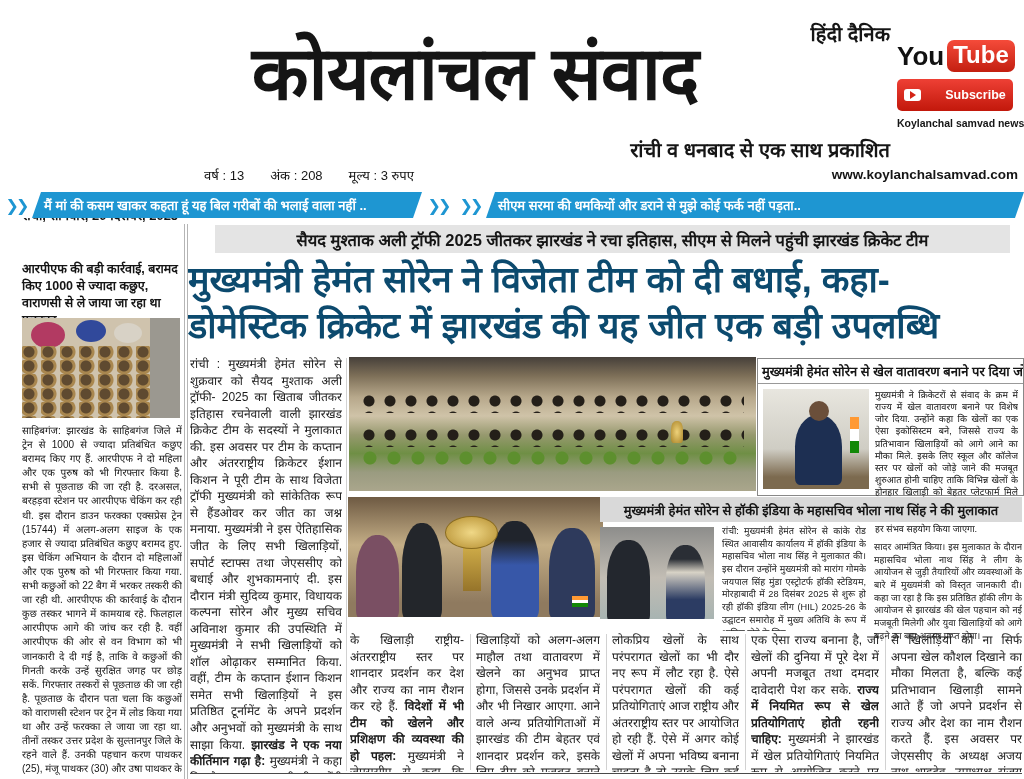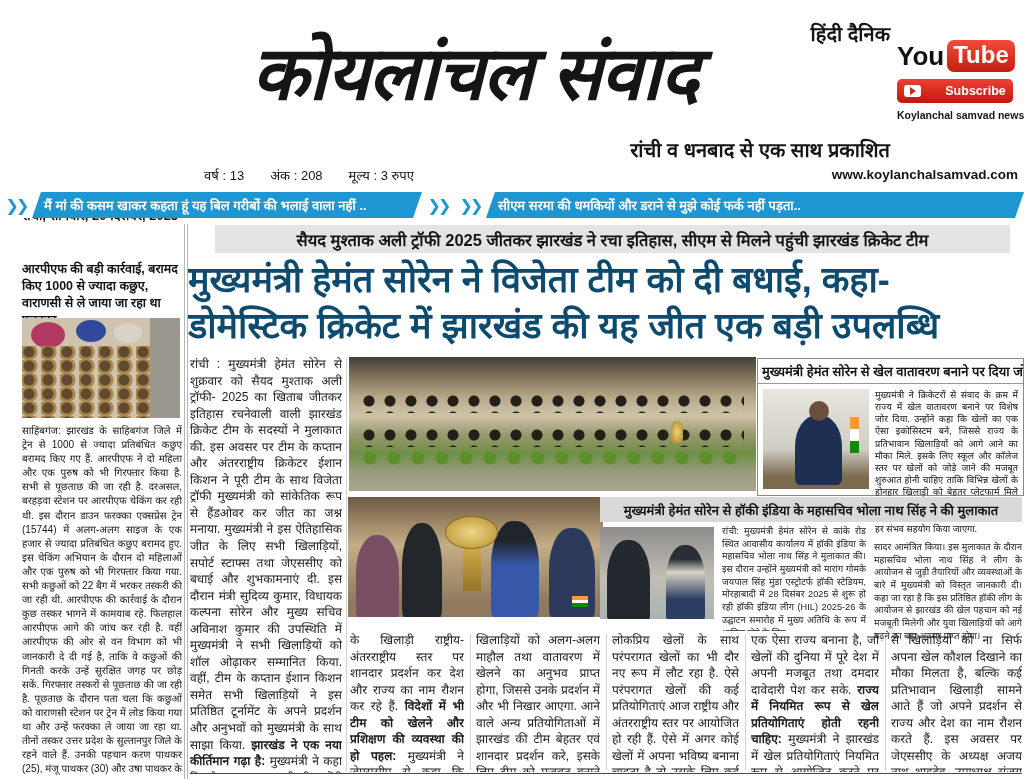--- a/index.html
+++ b/index.html
@@ -3,33 +3,33 @@
 <meta charset="utf-8">
 <style>
   html,body{margin:0;padding:0;background:#fff;}
   #page{position:relative;width:1024px;height:779px;background:#fff;overflow:hidden;
         font-family:"Liberation Sans","DejaVu Sans",sans-serif;color:#151515;}
   .abs{position:absolute;}
 
   
   #edition-tag{top:20px;left:700px;width:190px;text-align:right;font-size:20px;font-weight:bold;}
   #paper-title{top:16px;left:55px;width:840px;text-align:center;font-size:74px;font-weight:bold;
-               letter-spacing:-1px;white-space:nowrap;line-height:116px;font-style:italic;}
+               letter-spacing:-1px;white-space:nowrap;line-height:116px;}
   #paper-subtitle{top:136px;left:440px;width:450px;text-align:right;font-size:20px;font-weight:bold;}
   #dateline{top:166px;left:22px;display:flex;gap:26px;font-size:13px;}
   #dateline .dl{font-weight:600;margin-top:40px;}
   #website-link{top:167px;right:6px;font-size:13.5px;font-weight:bold;}
 
   
   #yt{top:40px;left:897px;width:124px;}
   #yt-row{display:flex;align-items:center;gap:3px;}
   #yt-you{font-size:26px;font-weight:800;color:#111;}
   #yt-tube{font-size:24px;font-weight:800;color:#fff;background:linear-gradient(#f54b3a,#c31f10);
            border-radius:7px;padding:1px 6px 3px;}
-  #subscribe{margin-top:7px;width:116px;height:24px;background:linear-gradient(#ee4035,#c2180b);
+  #subscribe{margin-top:7px;width:116px;height:32px;background:linear-gradient(#ee4035,#c2180b);
              border-radius:5px;display:flex;align-items:center;justify-content:center;gap:24px;}
   #play-box{width:17px;height:12px;background:#fff;border-radius:3px;display:flex;align-items:center;justify-content:center;}
   #play-box .tri{width:0;height:0;border-left:6px solid #d42315;border-top:4px solid transparent;border-bottom:4px solid transparent;}
   #subscribe span{color:#fff;font-size:12.5px;font-weight:bold;}
   #channel-name{margin-top:6px;font-size:10.5px;font-weight:bold;white-space:nowrap;}
 
   
   #ticker{top:192px;left:0;width:1024px;height:26px;display:flex;align-items:stretch;background:#fff;}
   .tick-sep{width:32px;display:flex;align-items:center;justify-content:center;
             color:var(--tblue);font-size:16px;font-weight:bold;letter-spacing:-3px;}

